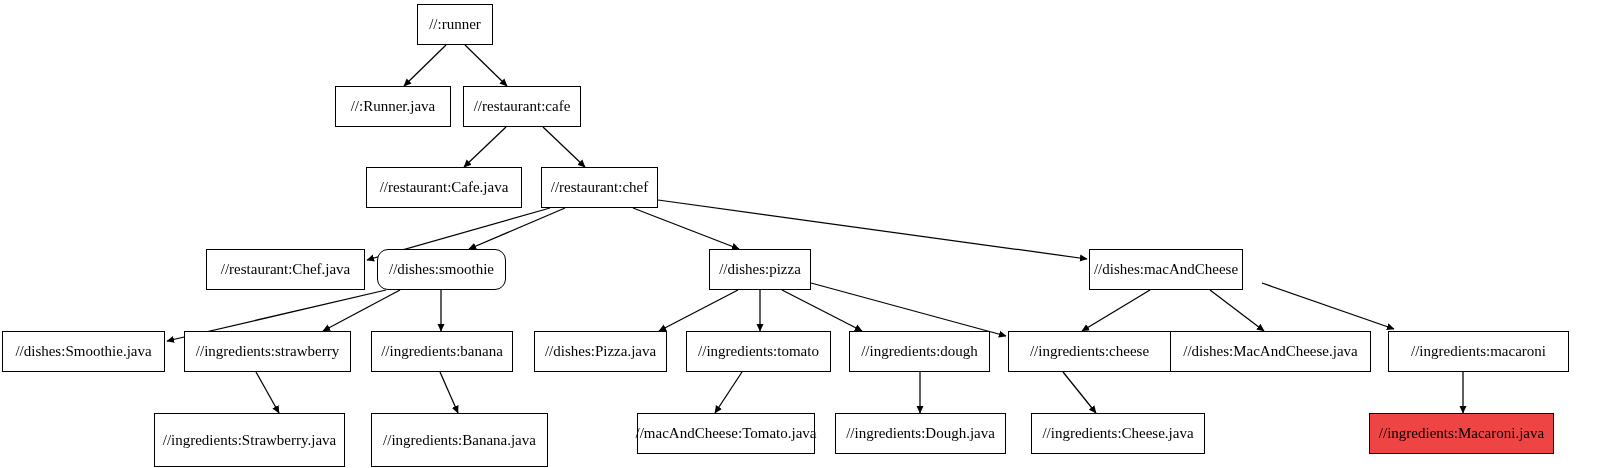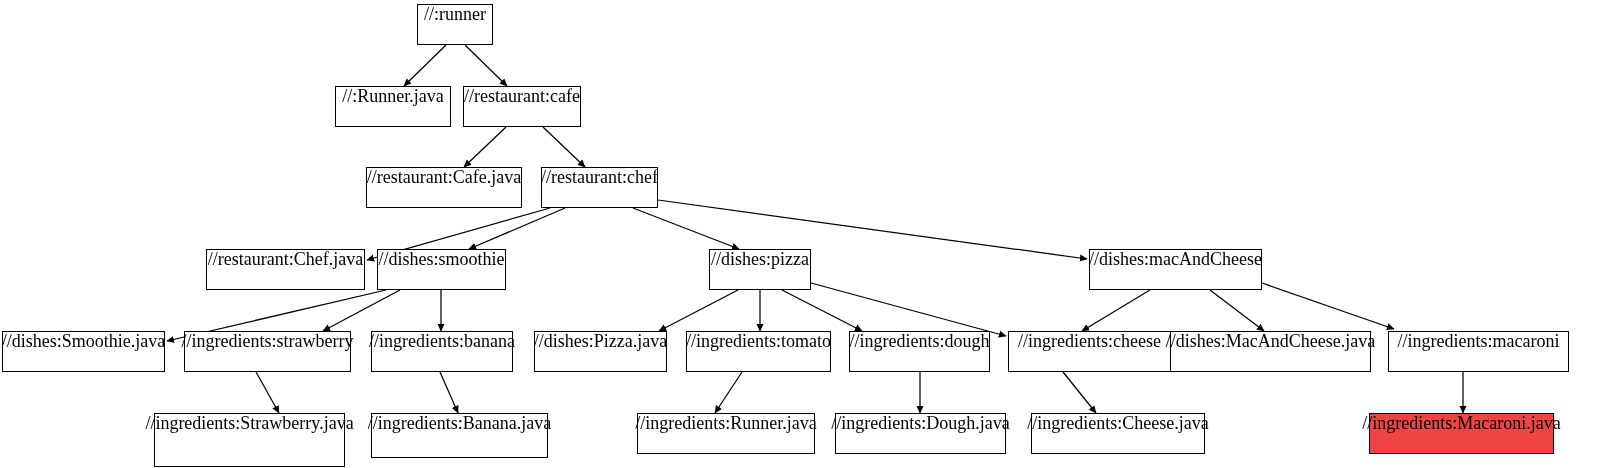--- a/index.html
+++ b/index.html
@@ -30,22 +30,23 @@
     top: 0;
     width: 1600px;
     height: 468px;
   }
   .node {
     position: absolute;
     box-sizing: border-box;
     border: 1px solid #000000;
     background: #ffffff;
     display: flex;
+    align-items: center;
     justify-content: center;
-    font-size: 18px;
+    font-size: 15px;
     line-height: 1;
     color: #000000;
     white-space: nowrap;
     letter-spacing: 0px;
   }
   .node-label {
     display: block;
     padding: 0 2px;
   }
 </style>
@@ -96,27 +97,27 @@
       </div>
       <div class="node" style="left: 366px; top: 167px; width: 156px; height: 41px; background: rgb(255, 255, 255); border-color: rgb(0, 0, 0);">
         <span class="node-label">//restaurant:Cafe.java</span>
       </div>
       <div class="node" style="left: 541px; top: 167px; width: 117px; height: 41px; background: rgb(255, 255, 255); border-color: rgb(0, 0, 0);">
         <span class="node-label">//restaurant:chef</span>
       </div>
       <div class="node" style="left: 206px; top: 249px; width: 159px; height: 41px; background: rgb(255, 255, 255); border-color: rgb(0, 0, 0);">
         <span class="node-label">//restaurant:Chef.java</span>
       </div>
-      <div class="node" style="left: 377px; top: 249px; width: 129px; height: 41px; background: rgb(255, 255, 255); border-color: rgb(0, 0, 0);">
+      <div class="node" style="left: 377px; top: 249px; width: 129px; height: 41px; background: rgb(255, 255, 255); border-color: rgb(0, 0, 0); border-radius: 11px;">
         <span class="node-label">//dishes:smoothie</span>
       </div>
       <div class="node" style="left: 709px; top: 249px; width: 102px; height: 41px; background: rgb(255, 255, 255); border-color: rgb(0, 0, 0);">
         <span class="node-label">//dishes:pizza</span>
       </div>
-      <div class="node" style="left: 1089px; top: 249px; width: 173px; height: 41px; background: rgb(255, 255, 255); border-color: rgb(0, 0, 0);">
+      <div class="node" style="left: 1089px; top: 249px; width: 154px; height: 41px; background: rgb(255, 255, 255); border-color: rgb(0, 0, 0);">
         <span class="node-label">//dishes:macAndCheese</span>
       </div>
       <div class="node" style="left: 2px; top: 331px; width: 163px; height: 41px; background: rgb(255, 255, 255); border-color: rgb(0, 0, 0);">
         <span class="node-label">//dishes:Smoothie.java</span>
       </div>
       <div class="node" style="left: 184px; top: 331px; width: 167px; height: 41px; background: rgb(255, 255, 255); border-color: rgb(0, 0, 0);">
         <span class="node-label">//ingredients:strawberry</span>
       </div>
       <div class="node" style="left: 371px; top: 331px; width: 142px; height: 41px; background: rgb(255, 255, 255); border-color: rgb(0, 0, 0);">
         <span class="node-label">//ingredients:banana</span>
@@ -135,25 +136,25 @@
       </div>
       <div class="node" style="left: 1170px; top: 331px; width: 201px; height: 41px; background: rgb(255, 255, 255); border-color: rgb(0, 0, 0);">
         <span class="node-label">//dishes:MacAndCheese.java</span>
       </div>
       <div class="node" style="left: 1388px; top: 331px; width: 181px; height: 41px; background: rgb(255, 255, 255); border-color: rgb(0, 0, 0);">
         <span class="node-label">//ingredients:macaroni</span>
       </div>
       <div class="node" style="left: 154px; top: 413px; width: 191px; height: 54px; background: rgb(255, 255, 255); border-color: rgb(0, 0, 0);">
         <span class="node-label">//ingredients:Strawberry.java</span>
       </div>
-      <div class="node" style="left: 371px; top: 413px; width: 177px; height: 45px; background: rgb(255, 255, 255); border-color: rgb(0, 0, 0);">
+      <div class="node" style="left: 371px; top: 413px; width: 177px; height: 54px; background: rgb(255, 255, 255); border-color: rgb(0, 0, 0);">
         <span class="node-label">//ingredients:Banana.java</span>
       </div>
       <div class="node" style="left: 637px; top: 413px; width: 178px; height: 41px; background: rgb(255, 255, 255); border-color: rgb(0, 0, 0);">
-        <span class="node-label">//ingredients:Runner.java</span>
+        <span class="node-label">//macAndCheese:Tomato.java</span>
       </div>
       <div class="node" style="left: 835px; top: 413px; width: 171px; height: 41px; background: rgb(255, 255, 255); border-color: rgb(0, 0, 0);">
         <span class="node-label">//ingredients:Dough.java</span>
       </div>
       <div class="node" style="left: 1031px; top: 413px; width: 174px; height: 41px; background: rgb(255, 255, 255); border-color: rgb(0, 0, 0);">
         <span class="node-label">//ingredients:Cheese.java</span>
       </div>
       <div class="node" style="left: 1369px; top: 413px; width: 185px; height: 41px; background: #ef4444; border-color: rgb(0, 0, 0);">
         <span class="node-label">//ingredients:Macaroni.java</span>
       </div>

